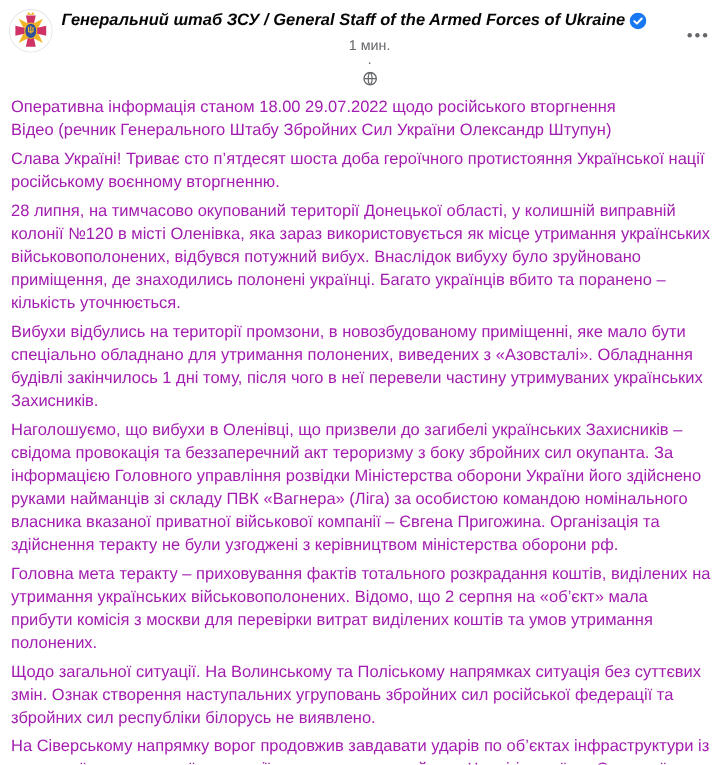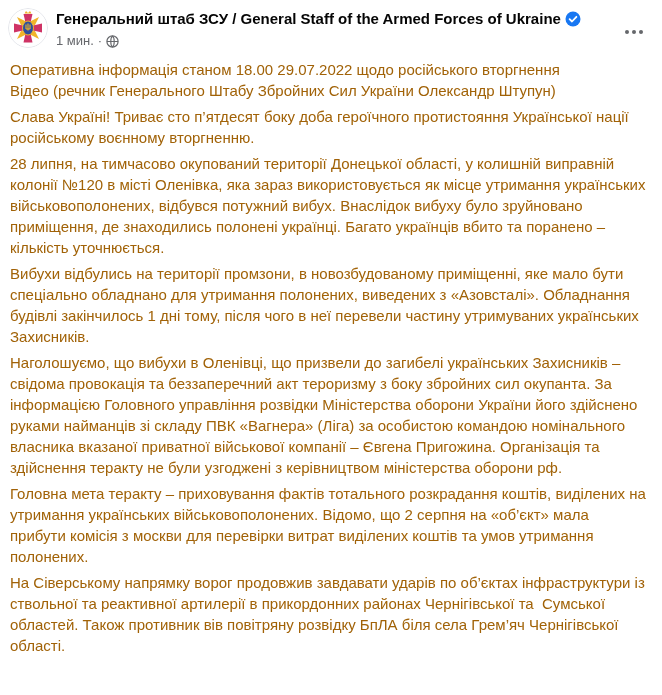--- a/index.html
+++ b/index.html
@@ -33,20 +33,21 @@
   }
   .header-text {
     margin-left: 8px;
     flex: 1 1 auto;
     min-width: 0;
   }
   .page-name-row {
     display: flex;
     align-items: center;
     margin-top: 1px;
+    font-style: italic;
   }
   .page-name {
     font-size: 15px;
     font-weight: 700;
     color: #050505;
     line-height: 20px;
     white-space: nowrap;
     cursor: pointer;
   }
   .badge {
@@ -54,20 +55,21 @@
     flex: 0 0 auto;
     display: block;
   }
   .meta-row {
     display: flex;
     align-items: center;
     margin-top: 4px;
     font-size: 13px;
     color: #65676b;
     line-height: 16px;
+    flex-direction: column;
   }
   .meta-sep {
     margin: 0 4px;
   }
   .timestamp { cursor: pointer; }
   .more-button {
     margin-left: auto;
     flex: 0 0 auto;
     width: 36px;
     height: 36px;
@@ -80,21 +82,21 @@
   }
   .post-body {
     margin-top: 9px;
     padding-left: 2px;
     padding-right: 6px;
   }
   .post-body p {
     margin: 0 0 5px 0;
     font-size: 15px;
     line-height: 21px;
-    color: #a16207;
+    color: #a21caf;
     white-space: pre-wrap;
   }
 </style>
 </head>
 <body>
 
 <div class="post">
 
   <div class="post-header">
 
@@ -148,21 +150,22 @@
         <circle cx="10" cy="3" r="2" fill="#65676b"></circle>
         <circle cx="17" cy="3" r="2" fill="#65676b"></circle>
       </svg>
     </div>
 
   </div>
 
   <div class="post-body">
     <p>Оперативна інформація станом 18.00 29.07.2022 щодо російського вторгнення
 Відео (речник Генерального Штабу Збройних Сил України Олександр Штупун)</p>
-    <p>Слава Україні! Триває сто п’ятдесят боку доба героїчного протистояння Української нації російському воєнному вторгненню.</p>
+    <p>Слава Україні! Триває сто п’ятдесят шоста доба героїчного протистояння Української нації російському воєнному вторгненню.</p>
     <p>28 липня, на тимчасово окупований території Донецької області, у колишній виправній колонії №120 в місті Оленівка, яка зараз використовується як місце утримання українських військовополонених, відбувся потужний вибух. Внаслідок вибуху було зруйновано приміщення, де знаходились полонені українці. Багато українців вбито та поранено – кількість уточнюється.</p>
     <p>Вибухи відбулись на території промзони, в новозбудованому приміщенні, яке мало бути спеціально обладнано для утримання полонених, виведених з «Азовсталі». Обладнання будівлі закінчилось 1 дні тому, після чого в неї перевели частину утримуваних українських Захисників.</p>
     <p>Наголошуємо, що вибухи в Оленівці, що призвели до загибелі українських Захисників – свідома провокація та беззаперечний акт тероризму з боку збройних сил окупанта. За інформацією Головного управління розвідки Міністерства оборони України його здійснено руками найманців зі складу ПВК «Вагнера» (Ліга) за особистою командою номінального власника вказаної приватної військової компанії – Євгена Пригожина. Організація та здійснення теракту не були узгоджені з керівництвом міністерства оборони рф.</p>
     <p>Головна мета теракту – приховування фактів тотального розкрадання коштів, виділених на утримання українських військовополонених. Відомо, що 2 серпня на «об’єкт» мала прибути комісія з москви для перевірки витрат виділених коштів та умов утримання полонених.</p>
+    <p>Щодо загальної ситуації. На Волинському та Поліському напрямках ситуація без суттєвих змін. Ознак створення наступальних угруповань збройних сил російської федерації та збройних сил республіки білорусь не виявлено.</p>
     <p>На Сіверському напрямку ворог продовжив завдавати ударів по об’єктах інфраструктури із ствольної та реактивної артилерії в прикордонних районах Чернігівської та  Сумської областей. Також противник вів повітряну розвідку БпЛА біля села Грем’яч Чернігівської області.</p>
   </div>
 
 </div>
 
 </body></html>

